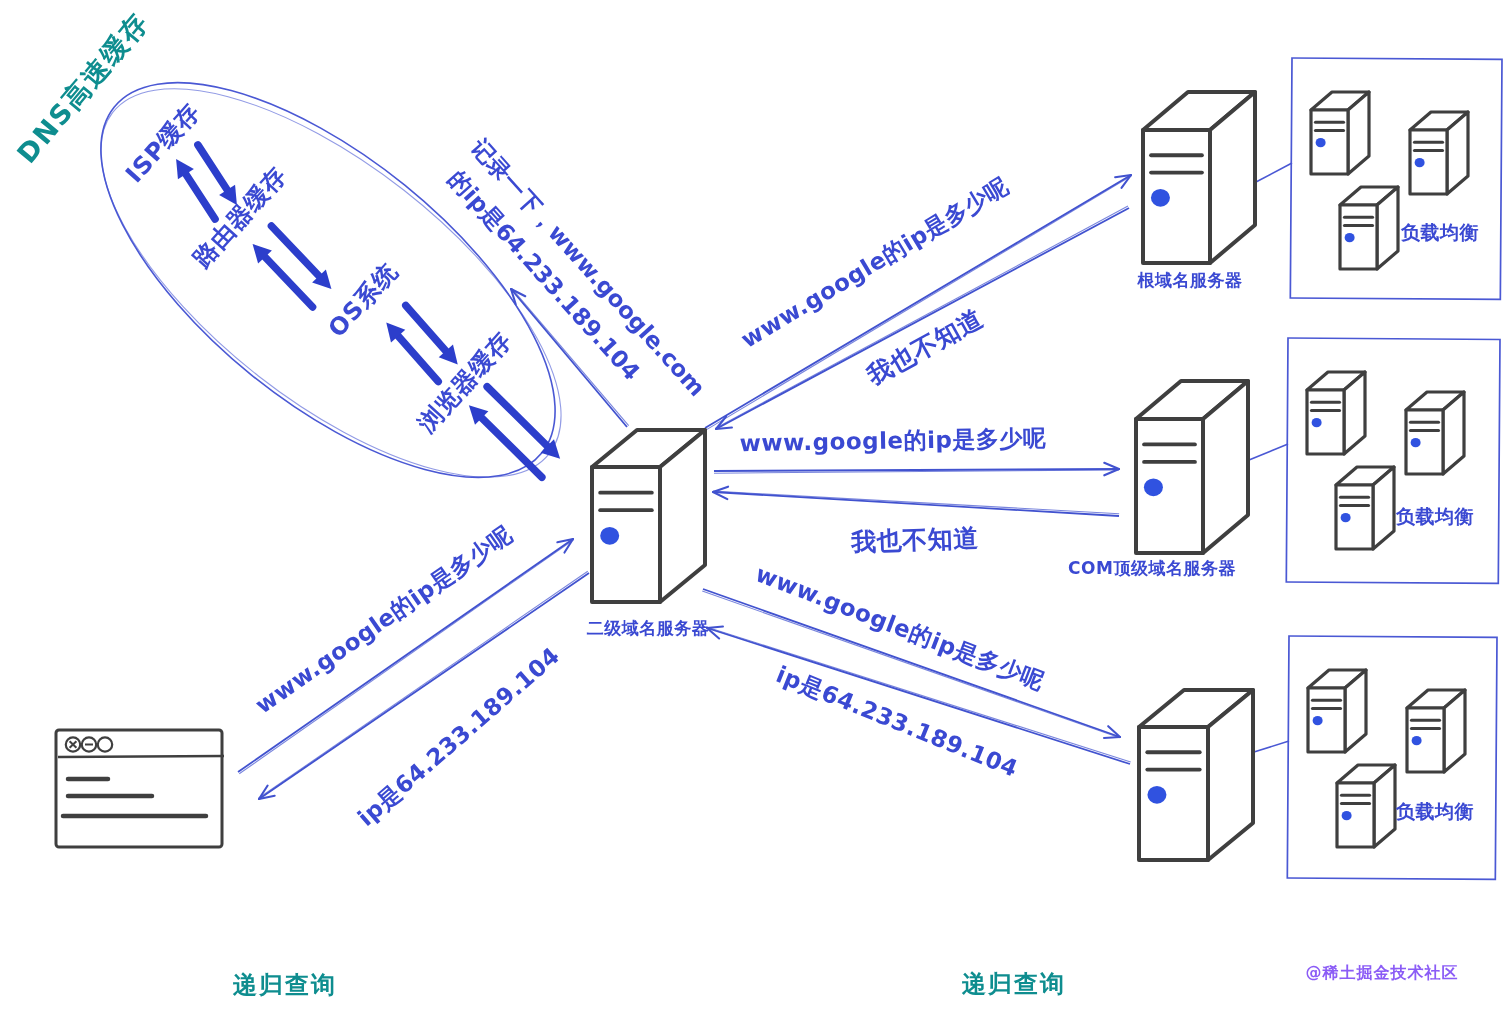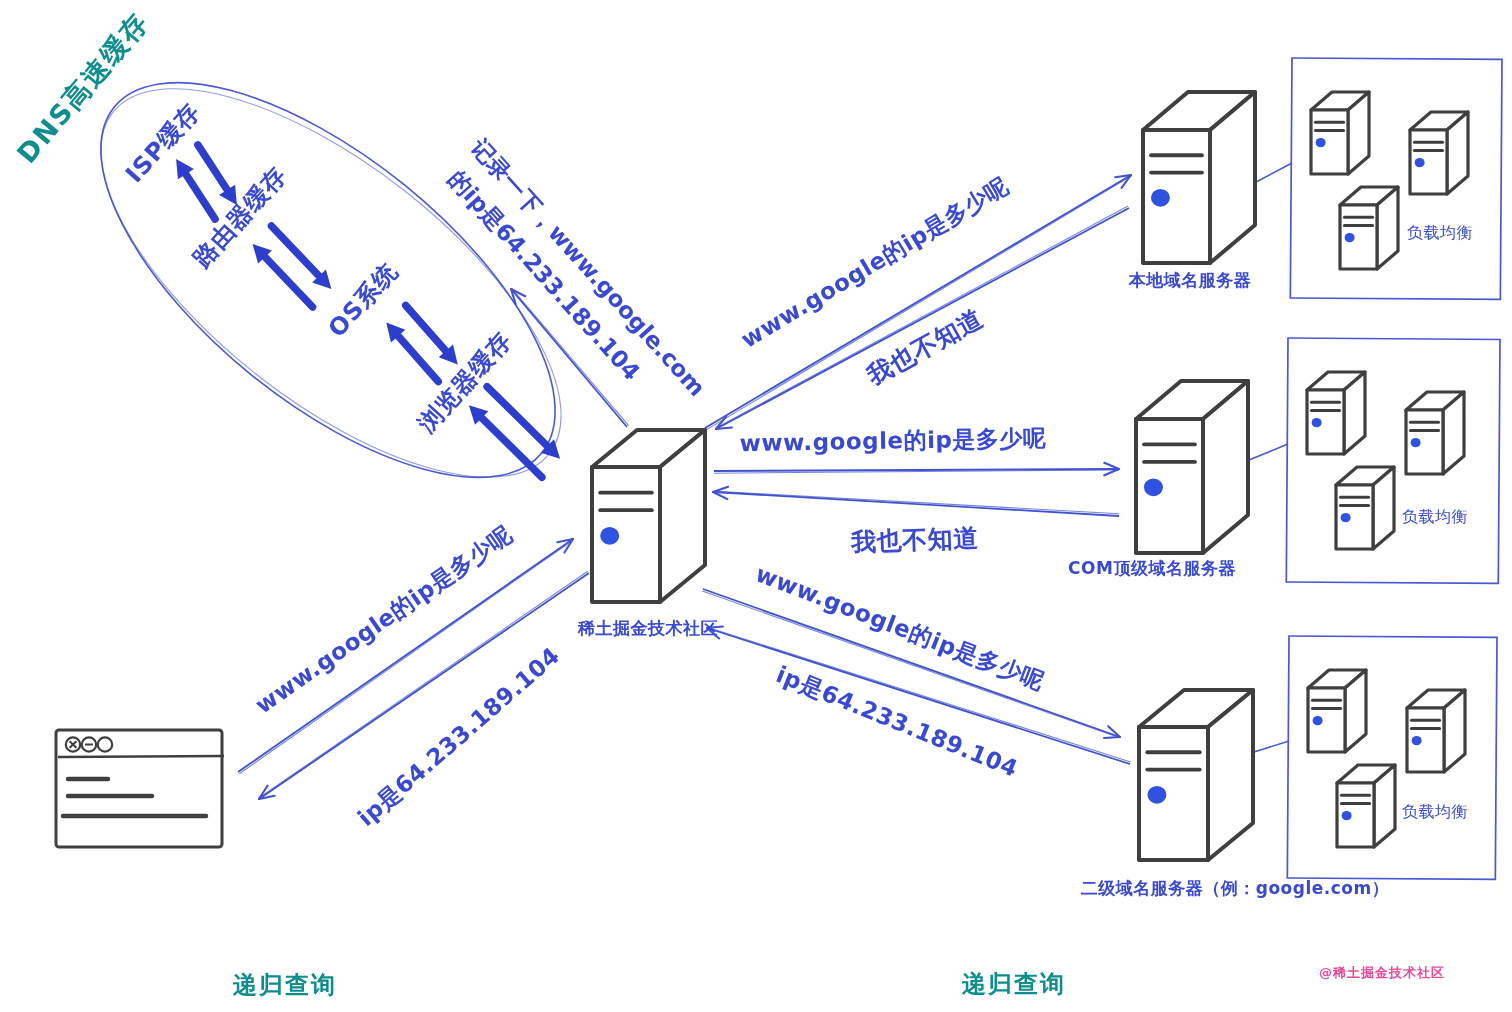--- a/index.html
+++ b/index.html
@@ -7,25 +7,25 @@
   #canvas { position:relative; width:1512px; height:1012px; background:#ffffff;
             font-family:"DejaVu Sans", sans-serif; }
   #shapes { position:absolute; left:0; top:0; }
   .lbl { position:absolute; white-space:nowrap; color:#3a49d2;
          transform:translate(-50%,-50%) rotate(var(--r,0deg));
          font-size:24px; letter-spacing:.5px; }
   .msg  { font-size:23px; font-weight:600; }
   .msg-s{ font-size:25px; font-weight:600; }
   .cache{ font-size:24px; font-weight:bold; letter-spacing:1px; }
   .srv  { font-size:17px; font-weight:600; letter-spacing:.5px; }
-  .lb   { font-size:16px; font-weight:400; }
+  .lb   { font-size:19px; font-weight:700; }
   .teal { color:#0e8d8f; font-weight:bold; }
   .big  { font-size:27px; letter-spacing:2px; }
   .foot { font-size:24px; letter-spacing:2px;font-family:Liberation Serif, serif; }
-  .gray { color:#ec4899; font-weight:bold; font-size:13px; letter-spacing:1px; }
+  .gray { color:#8b5cf6; font-weight:bold; font-size:16px; letter-spacing:1px; }
   .note { position:absolute; left:490px; top:130px; transform:rotate(48deg);
           transform-origin:0 0; color:#3a49d2; font-size:23px; font-weight:600;
           line-height:38px; white-space:nowrap; }
   .note .l2 { text-indent:8px; }
 </style>
 </head>
 <body>
 
 <div id="canvas">
   <svg id="shapes" width="1512" height="1012" viewBox="0 0 1512 1012">
@@ -245,24 +245,23 @@
 
   <div class="lbl msg" style="left:875px;top:263px;--r:-31deg">www.google的ip是多少呢</div>
   <div class="lbl msg-s" style="left:925px;top:347px;--r:-29deg">我也不知道</div>
   <div class="lbl msg" style="left:893px;top:441px;--r:-1deg">www.google的ip是多少呢</div>
   <div class="lbl msg-s" style="left:915px;top:540px;--r:-2deg">我也不知道</div>
   <div class="lbl msg" style="left:900px;top:628px;--r:21deg">www.google的ip是多少呢</div>
   <div class="lbl msg" style="left:897px;top:722px;--r:22deg">ip是64.233.189.104</div>
   <div class="lbl msg" style="left:384px;top:620px;--r:-35deg">www.google的ip是多少呢</div>
   <div class="lbl msg" style="left:459px;top:737px;--r:-41deg">ip是64.233.189.104</div>
 
-  <div class="lbl srv" style="left:648px;top:628px">稀土掘金技术社区</div>
-  <div class="lbl srv" style="left:1190px;top:280px">本地域名服务器</div>
+  <div class="lbl srv" style="left:648px;top:628px">二级域名服务器</div>
+  <div class="lbl srv" style="left:1190px;top:280px">根域名服务器</div>
   <div class="lbl srv" style="left:1152px;top:568px">COM顶级域名服务器</div>
-  <div class="lbl srv" style="left:1235px;top:888px">二级域名服务器（例：google.com）</div>
 
   <div class="lbl lb" style="left:1440px;top:233px">负载均衡</div>
   <div class="lbl lb" style="left:1435px;top:517px">负载均衡</div>
   <div class="lbl lb" style="left:1435px;top:812px">负载均衡</div>
 
   <div class="lbl teal foot" style="left:285px;top:985px">递归查询</div>
   <div class="lbl teal foot" style="left:1014px;top:984px">递归查询</div>
   <div class="lbl gray" style="left:1382px;top:973px">@稀土掘金技术社区</div>
 </div>
 

